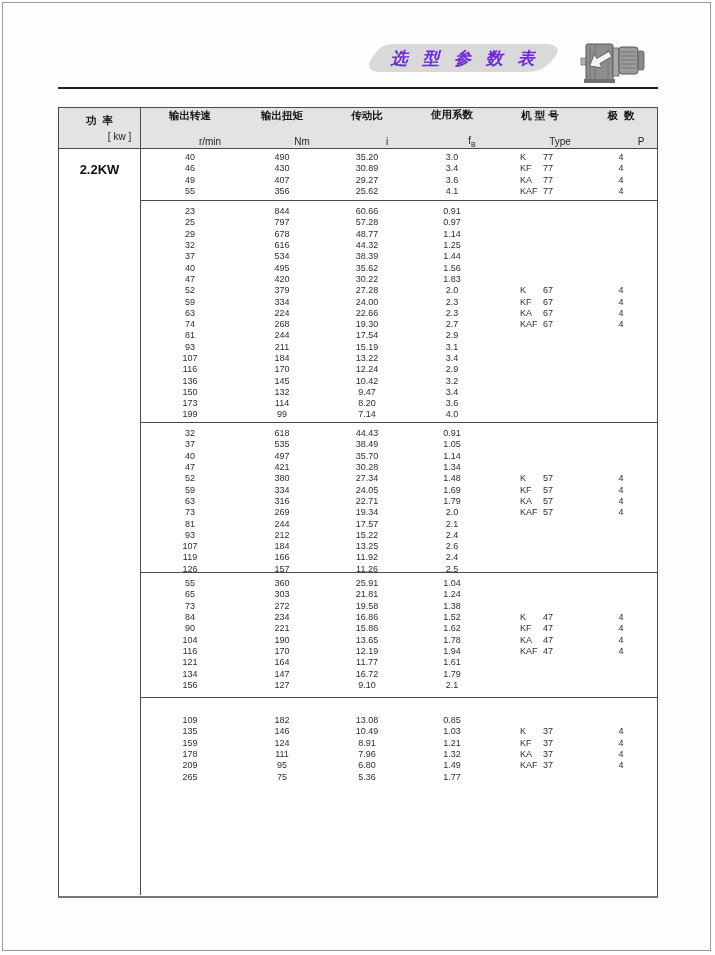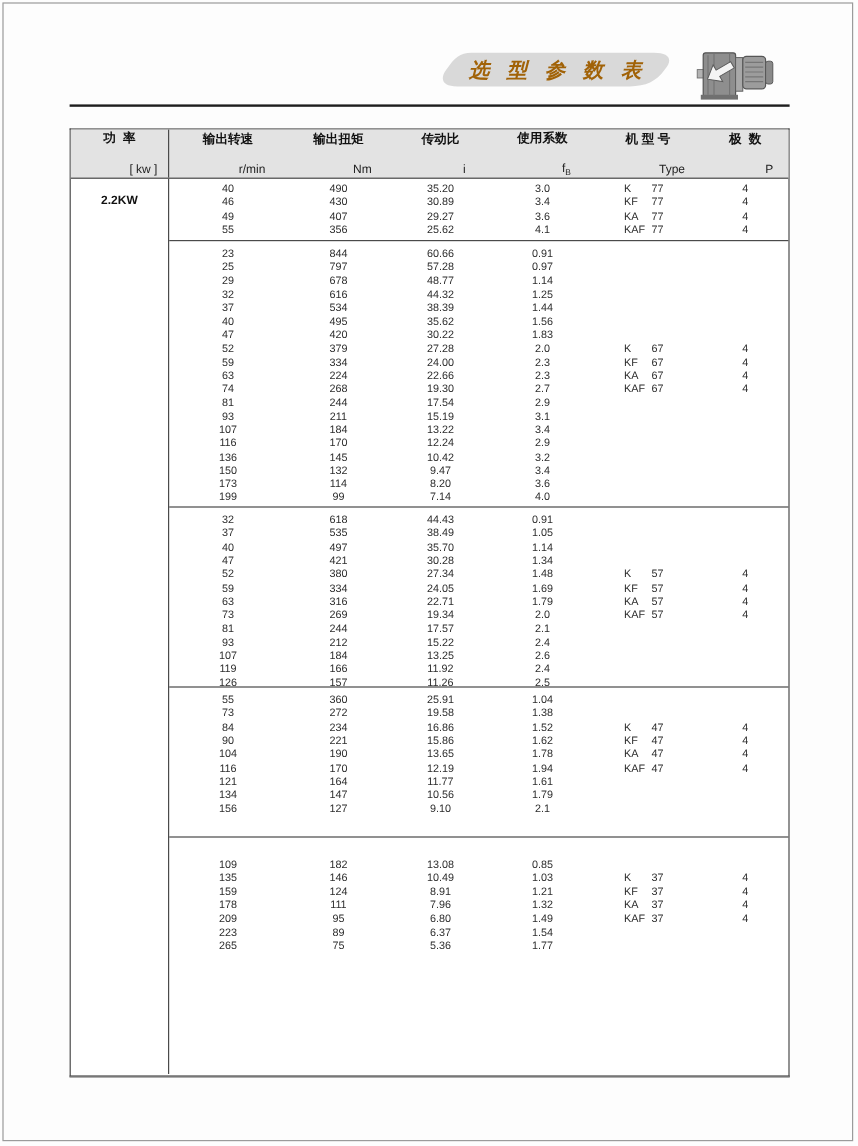--- a/index.html
+++ b/index.html
@@ -9,38 +9,38 @@
     overflow:hidden;
   }
   .page-frame{position:absolute;left:2px;top:2px;width:709px;height:949px;
     border:1px solid #9b9b9b;box-sizing:border-box;pointer-events:none;}
   
   .banner{position:absolute;left:363px;top:42px;width:200px;height:32px;}
   .banner svg{position:absolute;left:0;top:0;}
   .banner-text{position:absolute;left:0;top:0;width:100%;height:100%;
     display:flex;align-items:center;justify-content:center;
     font-size:17px;font-style:italic;font-weight:600;letter-spacing:5px;
-    color:#a16207;padding-left:4px;box-sizing:border-box;}
+    color:#6d28d9;padding-left:4px;box-sizing:border-box;}
   .header-rule{position:absolute;left:58px;top:87px;width:600px;height:2px;background:#1e1e1e;}
   .motor{position:absolute;left:580px;top:36px;width:68px;height:52px;}
   
   .table{position:absolute;left:58px;top:107px;width:600px;height:791px;
     border:1px solid #4a4a4a;border-bottom:2px solid #777;background:#fff;box-sizing:border-box;}
   .thead{display:grid;grid-template-columns:82px 516px;height:41px;
     background:#e3e3e3;border-bottom:1px solid #4a4a4a;box-sizing:border-box;}
   .power-head{border-right:1px solid #4a4a4a;box-sizing:border-box;
-    display:flex;flex-direction:column;align-items:center;gap:14px;}
+    display:flex;flex-direction:column;justify-content:center;align-items:center;gap:3px;}
   .head-data{display:grid;grid-template-columns:98px 86px 84px 86px 90px 72px;}
   .hcell{display:flex;flex-direction:column;justify-content:center;align-items:center;gap:13px;}
   .hlabel{font-size:10.5px;font-weight:bold;color:#111;white-space:pre;}
   .hunit{font-size:10px;color:#222;white-space:pre;padding-left:40px;}
   .hunit sub{font-size:7px;}
   .tbody{display:grid;grid-template-columns:82px 516px;height:746px;}
   .power-body{border-right:1px solid #4a4a4a;box-sizing:border-box;}
-  .power-value{margin-top:13px;text-align:center;font-size:10px;font-weight:bold;color:#111;}
+  .power-value{margin-top:13px;text-align:center;font-size:13px;font-weight:bold;color:#111;}
   
   .block{box-sizing:border-box;overflow:hidden;}
   .block + .block{border-top:1px solid #4a4a4a;}
   .block:nth-child(1){height:51px;padding-top:3px;}
   .block:nth-child(2){height:222px;padding-top:5px;}
   .block:nth-child(3){height:150px;padding-top:5px;}
   .block:nth-child(4){height:125px;padding-top:5px;}
   .block:nth-child(5){height:198px;padding-top:17px;}
   .trow{display:grid;grid-template-columns:98px 86px 84px 86px 90px 72px;
     height:11.3px;align-items:center;}
@@ -448,20 +448,28 @@
         <div class="block">
           <div class="trow">
             <span class="cell">55</span>
             <span class="cell">360</span>
             <span class="cell">25.91</span>
             <span class="cell">1.04</span>
             <span class="cell tcell"></span>
             <span class="cell"></span>
           </div>
           <div class="trow">
+            <span class="cell">65</span>
+            <span class="cell">303</span>
+            <span class="cell">21.81</span>
+            <span class="cell">1.24</span>
+            <span class="cell tcell"></span>
+            <span class="cell"></span>
+          </div>
+          <div class="trow">
             <span class="cell">73</span>
             <span class="cell">272</span>
             <span class="cell">19.58</span>
             <span class="cell">1.38</span>
             <span class="cell tcell"></span>
             <span class="cell"></span>
           </div>
           <div class="trow">
             <span class="cell">84</span>
             <span class="cell">234</span>
@@ -510,21 +518,21 @@
             <span class="cell">121</span>
             <span class="cell">164</span>
             <span class="cell">11.77</span>
             <span class="cell">1.61</span>
             <span class="cell tcell"></span>
             <span class="cell"></span>
           </div>
           <div class="trow">
             <span class="cell">134</span>
             <span class="cell">147</span>
-            <span class="cell">10.56</span>
+            <span class="cell">16.72</span>
             <span class="cell">1.79</span>
             <span class="cell tcell"></span>
             <span class="cell"></span>
           </div>
           <div class="trow">
             <span class="cell">156</span>
             <span class="cell">127</span>
             <span class="cell">9.10</span>
             <span class="cell">2.1</span>
             <span class="cell tcell"></span>
@@ -576,28 +584,20 @@
           <div class="trow">
             <span class="cell">209</span>
             <span class="cell">95</span>
             <span class="cell">6.80</span>
             <span class="cell">1.49</span>
             <span class="cell tcell">
               <span class="tprefix">KAF</span>
               <span>37</span>
             </span>
             <span class="cell">4</span>
-          </div>
-          <div class="trow">
-            <span class="cell">223</span>
-            <span class="cell">89</span>
-            <span class="cell">6.37</span>
-            <span class="cell">1.54</span>
-            <span class="cell tcell"></span>
-            <span class="cell"></span>
           </div>
           <div class="trow">
             <span class="cell">265</span>
             <span class="cell">75</span>
             <span class="cell">5.36</span>
             <span class="cell">1.77</span>
             <span class="cell tcell"></span>
             <span class="cell"></span>
           </div>
         </div>

